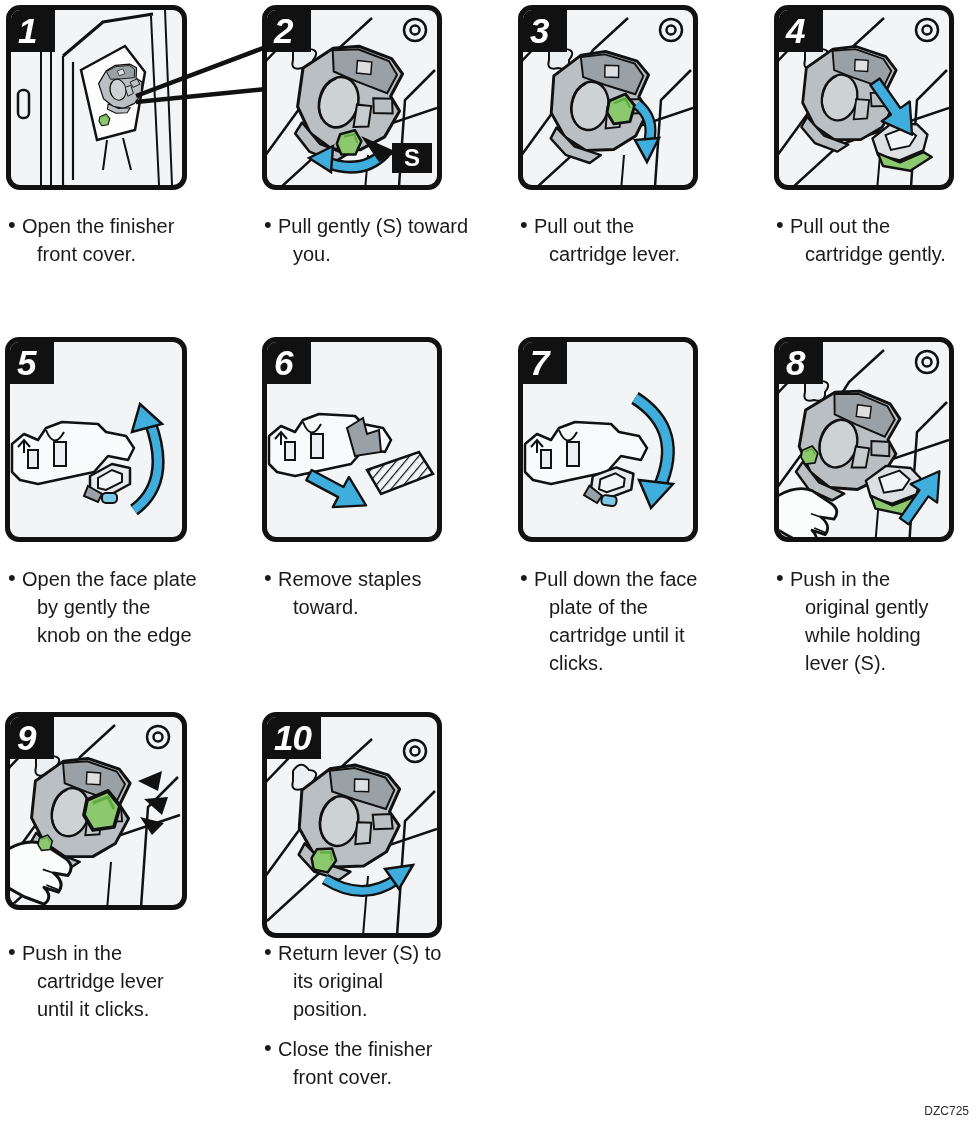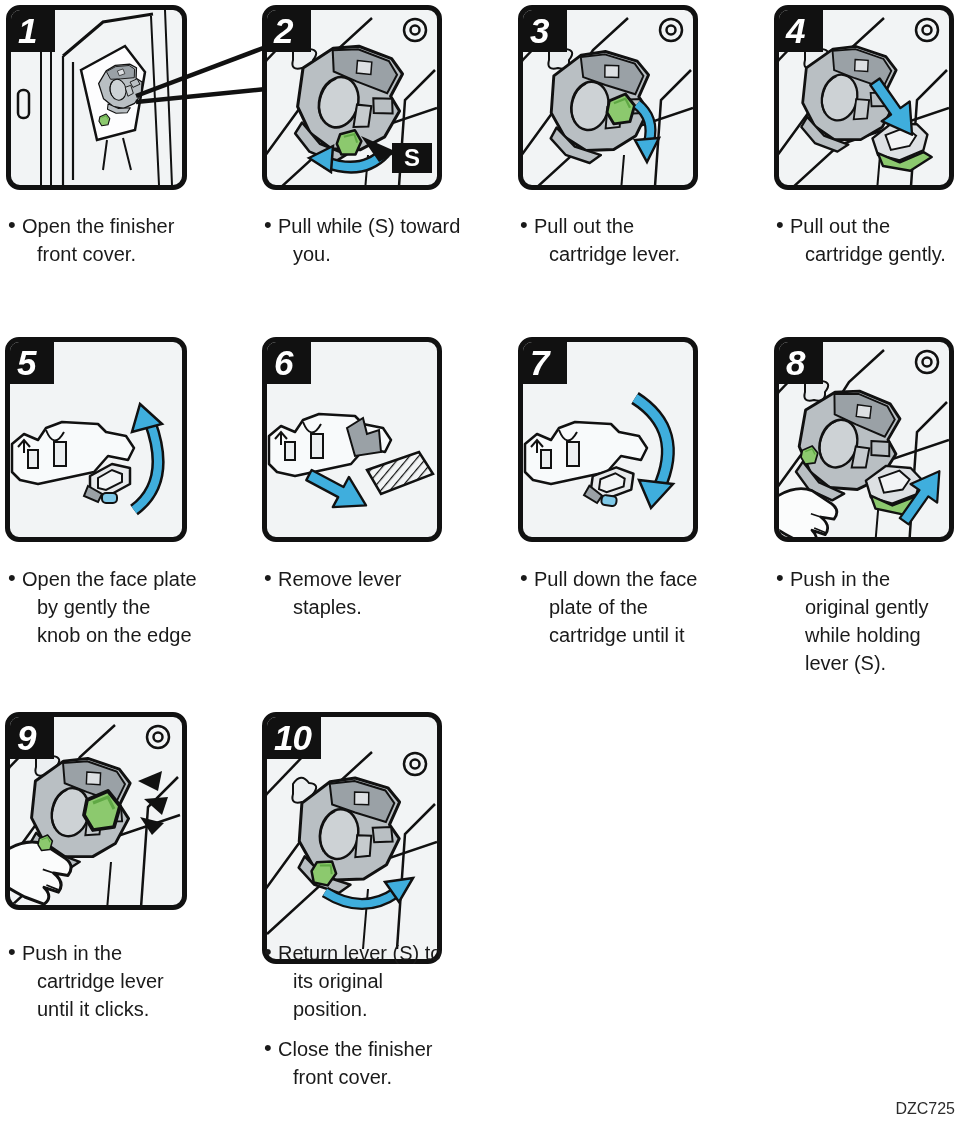--- a/index.html
+++ b/index.html
@@ -22,21 +22,21 @@
     position:absolute; right:5px; bottom:12px; width:40px; height:30px; background:#111;
     color:#fff; font-weight:bold; font-size:24px; line-height:30px; text-align:center;
   }
   .caption { position:absolute; font-size:20px; line-height:28px; }
   .bullet-item { display:flex; align-items:flex-start; }
   .bullet-item + .bullet-item { margin-top:12px; }
   .dot { width:14px; flex:0 0 14px; font-size:22px; line-height:26px; }
   .lines .cont { padding-left:15px; }
   .callout { position:absolute; pointer-events:none; z-index:3; }
   .doc-code {
-    position:absolute; right:19px; bottom:9px; font-size:16px; color:#2b2b2b;
+    position:absolute; right:5px; bottom:9px; font-size:12px; color:#2b2b2b;
   }
   .defs { position:absolute; width:0; height:0; }
 </style>
 </head>
 <body>
 
 <div class="page">
 
   <svg class="defs" aria-hidden="true">
     <defs>
@@ -213,21 +213,21 @@
       <use href="#green-lever" transform="translate(28,118) scale(0.6)"></use>
       <g>
         <polygon points="128,64 152,54 148,74" fill="#111"></polygon>
         <polygon points="134,82 158,80 152,98" fill="#111"></polygon>
         <polygon points="130,100 154,106 142,118" fill="#111"></polygon>
       </g>
     </svg>
     <div class="badge"><span>9</span></div>
   </div>
 
-  <div class="panel" style="left:262px; top:712px; width:180px; height:252px">
+  <div class="panel" style="left:262px; top:712px; width:180px; height:226px">
     <svg class="art" viewBox="0 0 170 188">
       <use href="#bg-machine"></use>
       <use href="#cart-unit" transform="translate(32,18) rotate(10)"></use>
       <use href="#green-lever" transform="translate(50,112) rotate(20)"></use>
       <g>
         <path d="M58,148 Q96,172 130,148" fill="none" stroke="#111" stroke-width="12"></path>
         <path d="M58,148 Q96,172 130,148" fill="none" stroke="#3FAEDD" stroke-width="7.5"></path>
         <polygon points="146,134 118,138 132,158" fill="#3FAEDD" stroke="#111" stroke-width="2.5"></polygon>
       </g>
     </svg>
@@ -240,21 +240,21 @@
       <div class="lines">
           <div>Open the finisher</div>
           <div class="cont">front cover.</div>
         </div>
       </div>
   </div>
   <div class="caption" style="left:264px; top:212px; width:246px">
     <div class="bullet-item">
         <span class="dot">•</span>
       <div class="lines">
-          <div>Pull while (S) toward</div>
+          <div>Pull gently (S) toward</div>
           <div class="cont">you.</div>
         </div>
       </div>
   </div>
   <div class="caption" style="left:520px; top:212px; width:246px">
     <div class="bullet-item">
         <span class="dot">•</span>
       <div class="lines">
           <div>Pull out the</div>
           <div class="cont">cartridge lever.</div>
@@ -277,32 +277,33 @@
           <div>Open the face plate</div>
           <div class="cont">by gently the</div>
           <div class="cont">knob on the edge</div>
         </div>
       </div>
   </div>
   <div class="caption" style="left:264px; top:565px; width:246px">
     <div class="bullet-item">
         <span class="dot">•</span>
       <div class="lines">
-          <div>Remove lever</div>
-          <div class="cont">staples.</div>
+          <div>Remove staples</div>
+          <div class="cont">toward.</div>
         </div>
       </div>
   </div>
   <div class="caption" style="left:520px; top:565px; width:246px">
     <div class="bullet-item">
         <span class="dot">•</span>
       <div class="lines">
           <div>Pull down the face</div>
           <div class="cont">plate of the</div>
           <div class="cont">cartridge until it</div>
+          <div class="cont">clicks.</div>
         </div>
       </div>
   </div>
   <div class="caption" style="left:776px; top:565px; width:196px">
     <div class="bullet-item">
         <span class="dot">•</span>
       <div class="lines">
           <div>Push in the</div>
           <div class="cont">original gently</div>
           <div class="cont">while holding</div>

